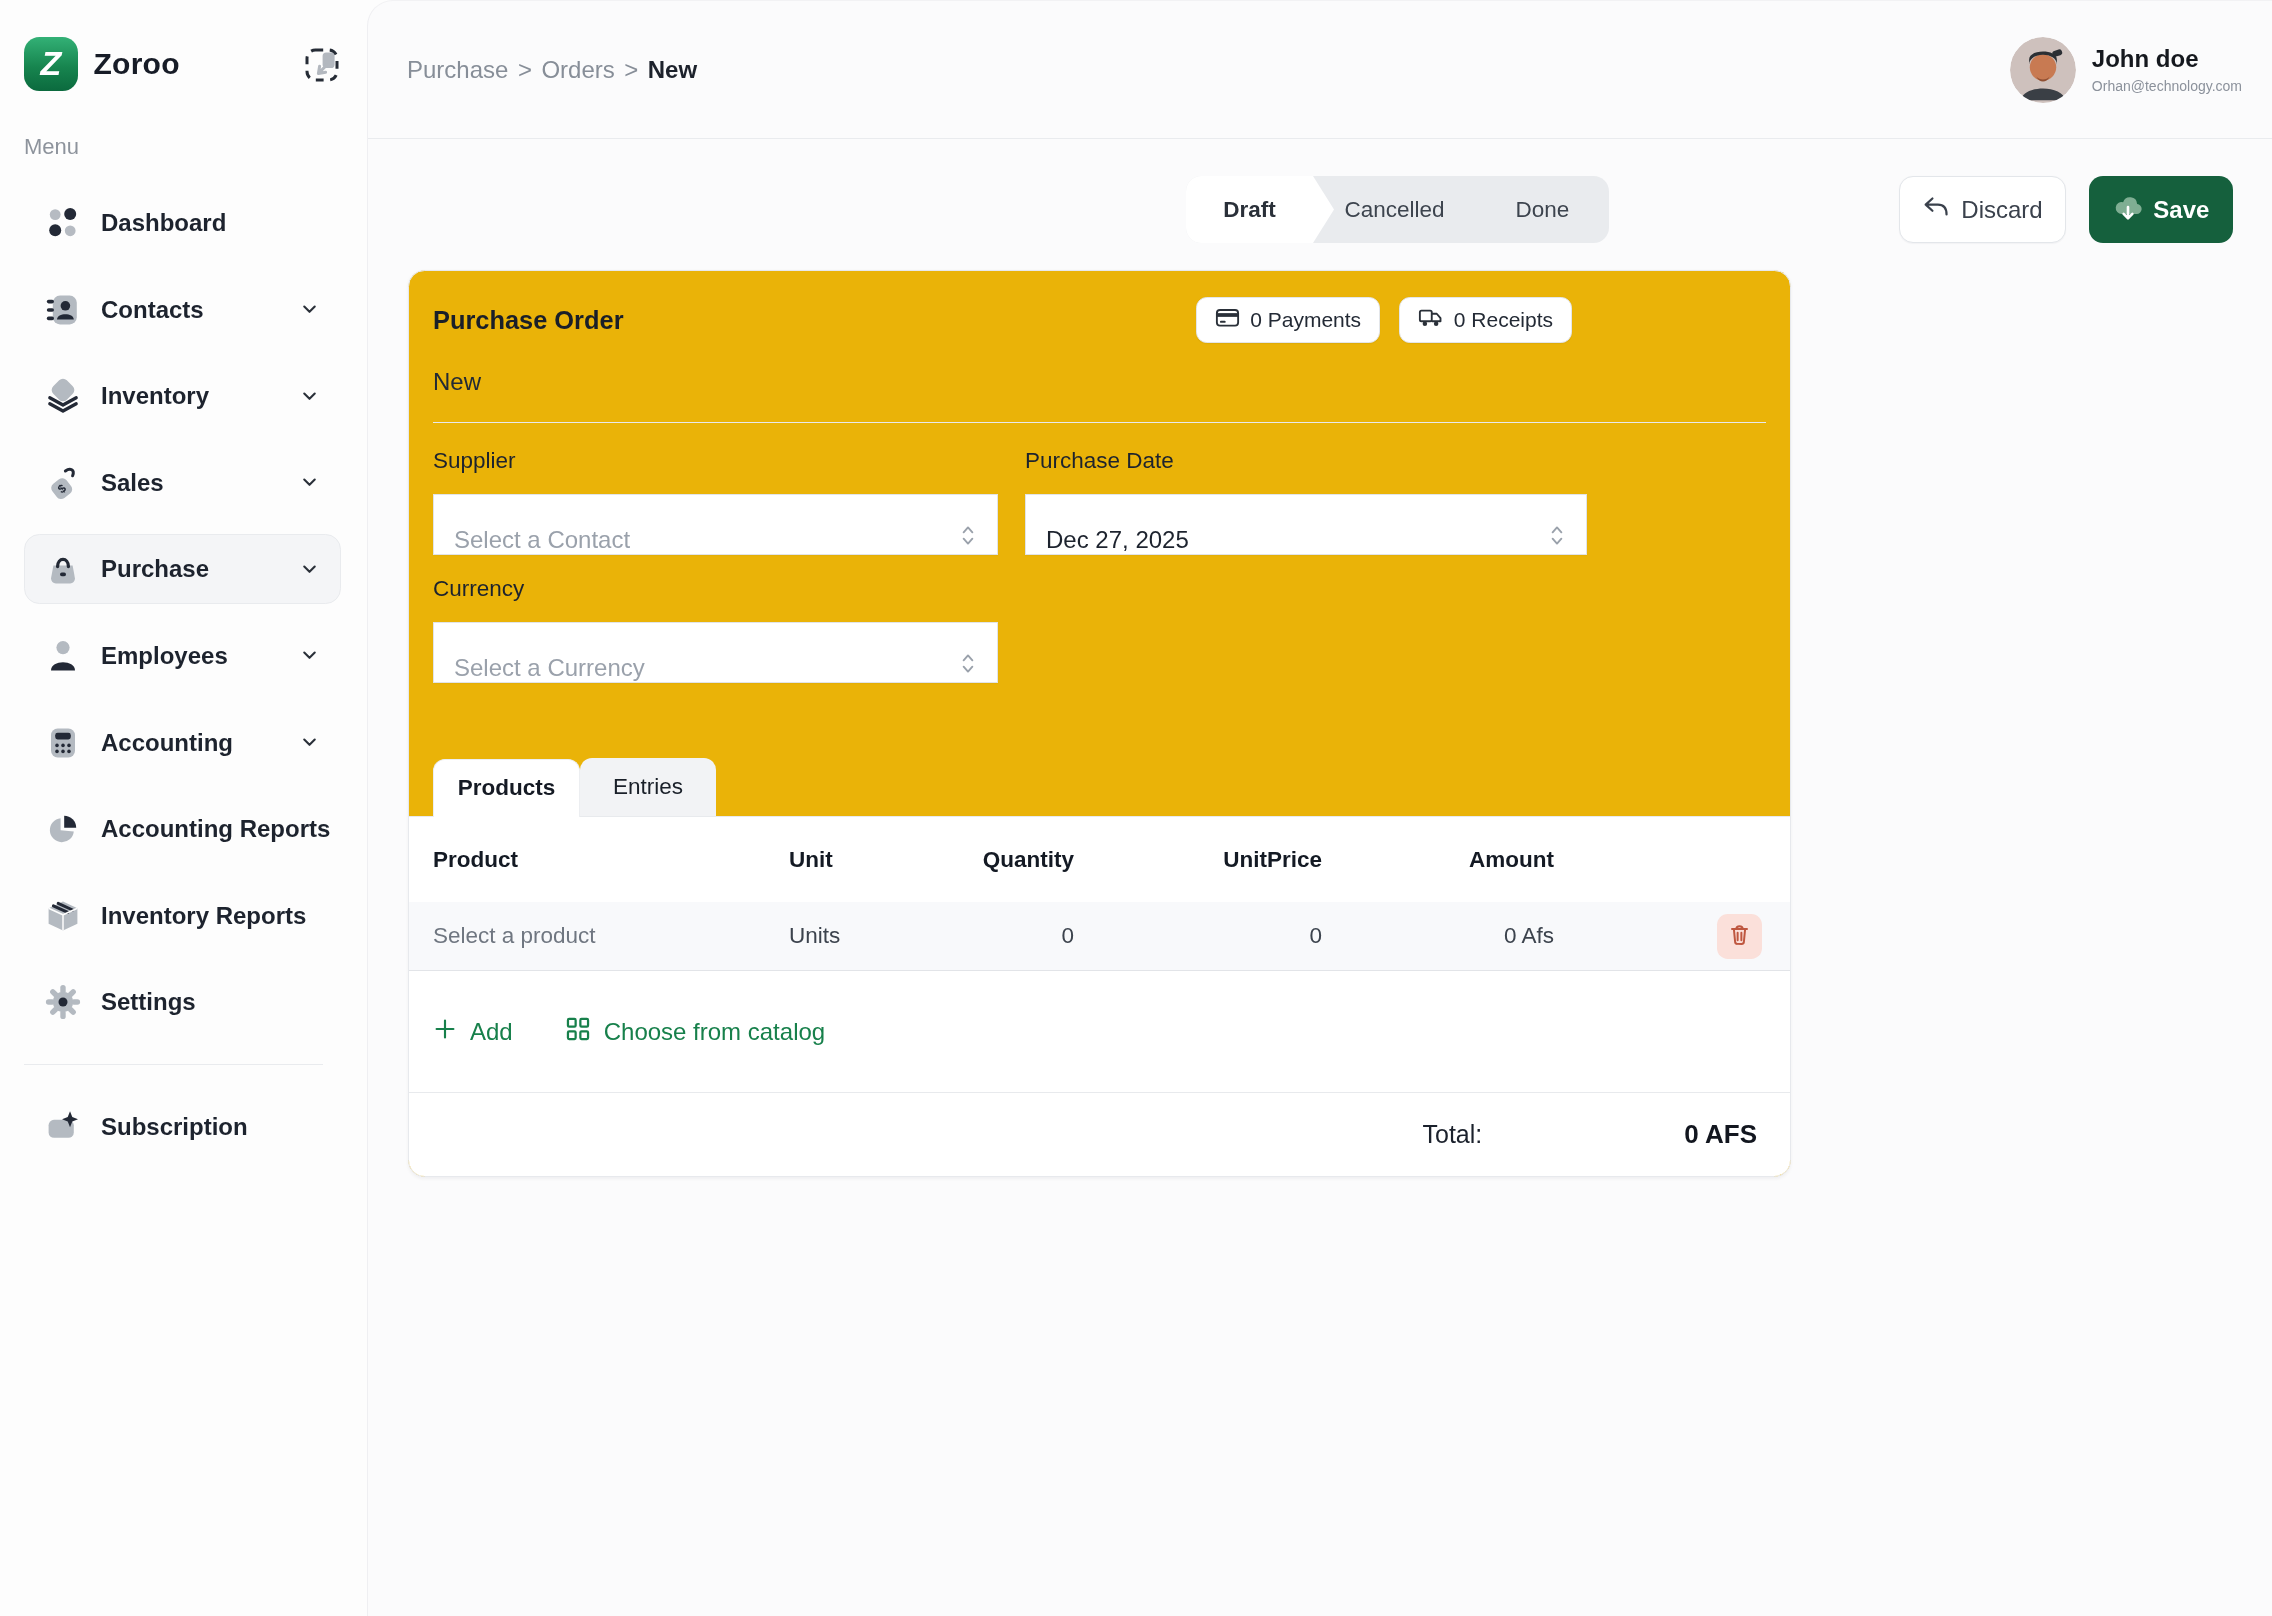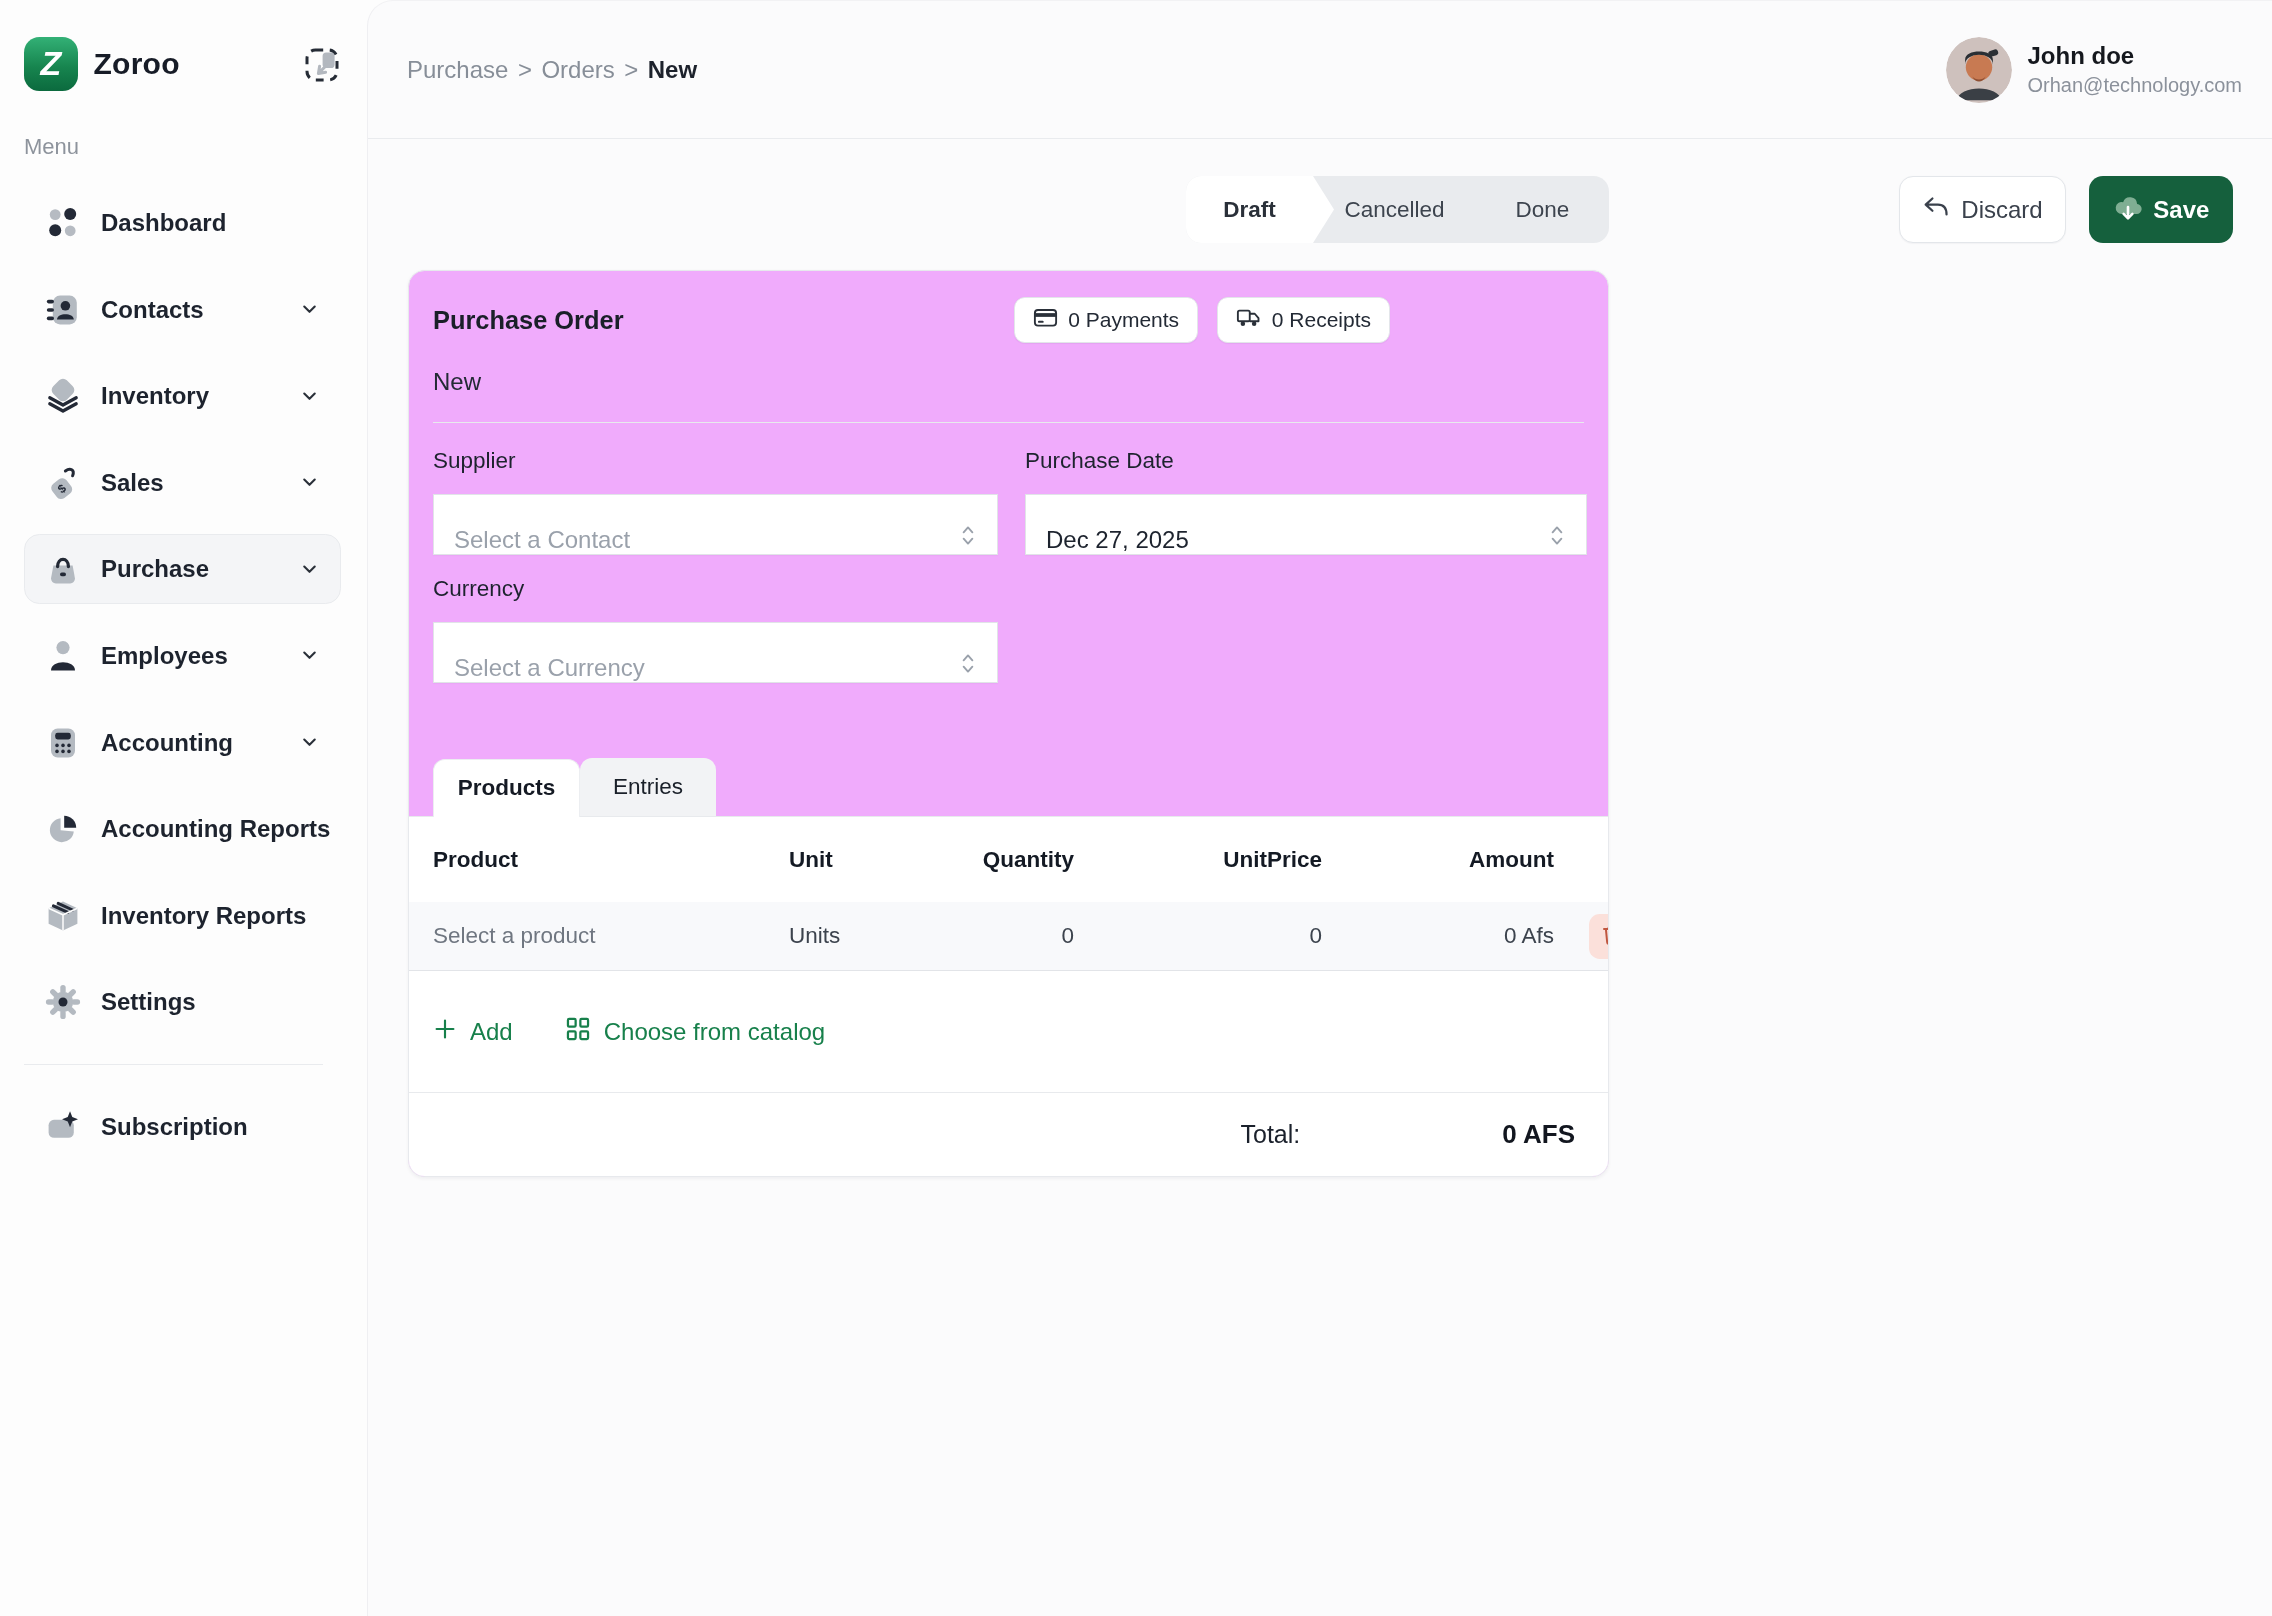--- a/index.html
+++ b/index.html
@@ -29,41 +29,41 @@
           border-top-left-radius:26px; border-left:0.6px solid #efeff2; border-top:0.6px solid #f2f2f4; }
   .topbar { height:138px; display:flex; align-items:center; padding:0 31px 0 39px; border-bottom:0.6px solid #e9ebee; }
   .breadcrumb { display:flex; align-items:center; gap:9.5px; font-size:24px; }
   .crumb { color:#878e98; cursor:pointer; }
   .crumb-sep { color:#878e98; }
   .crumb.current { color:#1d222c; font-weight:600; }
   .user-box { margin-left:auto; display:flex; align-items:center; cursor:pointer; }
   .avatar { width:66px; height:66px; border-radius:50%; overflow:hidden; flex:0 0 66px; }
   .user-meta { margin-left:15.4px; display:flex; flex-direction:column; gap:4.7px; }
   .user-name { font-size:24px; font-weight:700; color:#15181e; }
-  .user-email { font-size:20px; color:#8b919b; }
+  .user-email { font-size:14px; color:#8b919b; }
 
   .content { padding:37px 40px 0 40px; }
 
   
   .toolbar { display:flex; align-items:center; margin-bottom:27px;gap:37px; }
   .tabs-slot { width:1201px; display:flex; justify-content:flex-end; }
   .status-tabs { display:flex; height:67px; background:#e9ebee; border-radius:15.4px; }
   .st-seg { display:flex; align-items:center; justify-content:center; font-size:22.5px; color:#3d444e; font-weight:500; cursor:pointer; }
   .st-draft { position:relative; width:127px; background:#fff; border-radius:15.4px 0 0 15.4px; font-weight:600; color:#2a3039; }
   .st-draft::after { content:""; position:absolute; left:100%; top:0; width:21px; height:100%; background:#fff;
                      clip-path:polygon(0 0,100% 50%,0 100%); }
   .st-cancelled { width:163px; }
   .st-done { width:133px; }
   .toolbar-actions { margin-left:auto; display:flex; gap:23px; }
   .btn { display:flex; align-items:center; justify-content:center; height:67px; border-radius:14px; font-size:24px; cursor:pointer; border:none; }
   .btn-discard { width:167px; background:#fff; border:0.6px solid #e3e6ea; color:#3a414c; gap:12px; font-weight:500; box-shadow:0 0.6px 1.2px rgba(16,24,40,.04); }
   .btn-save { width:144px; background:#15603d; color:#fff; gap:10.7px; font-weight:600; }
 
   
-  .card { width:1201px; background:#f0abfc; border:0.6px solid #e7e9ed; border-radius:16.6px; box-shadow:0 1.2px 3.6px rgba(16,24,40,.05); overflow:hidden; }
+  .card { width:1383px; background:#eab308; border:0.6px solid #e7e9ed; border-radius:16.6px; box-shadow:0 1.2px 3.6px rgba(16,24,40,.05); overflow:hidden; }
   .card-head { padding:26px 24px 0 24px; }
   .title-row { display:flex; align-items:center; }
   .card-title { font-size:25.4px; font-weight:600; color:#1a1f29; }
   .chips { margin-left:auto; margin-right:194px; display:flex; gap:19px; }
   .chip { display:flex; align-items:center; gap:10.7px; height:46px; padding:18px 18px; background:#fff; border:0.6px solid #e3e6ea;
           border-radius:10.7px; font-size:21px; color:#232a35; font-weight:500; cursor:pointer; box-shadow:0 0.6px 1.2px rgba(16,24,40,.05); }
   .card-subtitle { margin-top:25px; font-size:24px; color:#232a35; }
   .card-divider { margin-top:26px; border-top:0.6px solid #e8eaed; }
 
   .fields { padding:25px 24px 0 24px; display:grid; grid-template-columns:565px 562px; column-gap:27px; row-gap:21px; }

